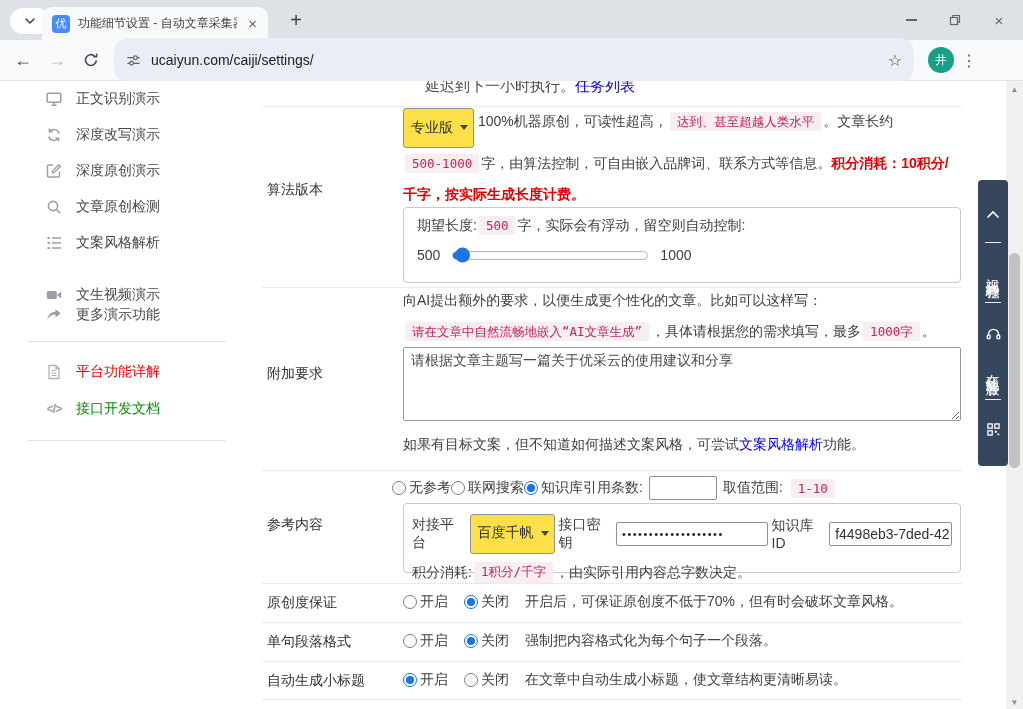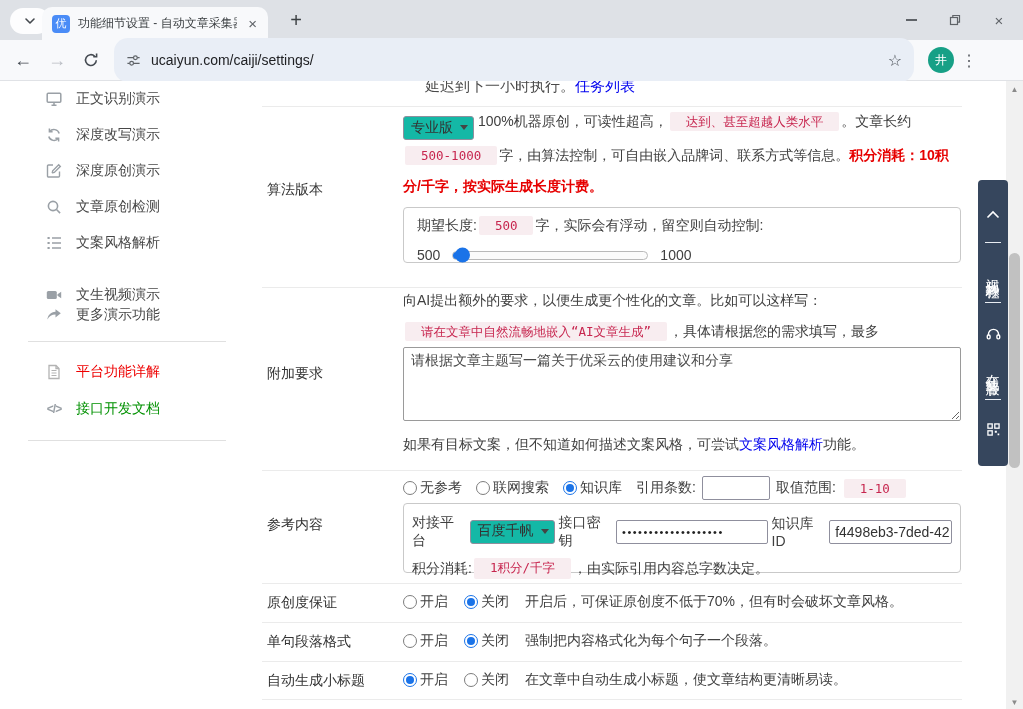--- a/index.html
+++ b/index.html
@@ -47,25 +47,25 @@
   .code-glyph { font-size:12px; font-weight:bold; color:#9aa0a6; letter-spacing:-1px; width:16px; text-align:center; }
 
   .main-div { position:absolute; left:262px; width:700px; height:1px; background:#ebebeb; }
   .row-label { position:absolute; left:267px; font-size:14px; color:#333; }
 
   .notice { position:absolute; left:425px; top:-4px; font-size:15px; color:#4a4a4a; white-space:nowrap; }
   a.link { color:#0202ee; text-decoration:none; }
 
   .para { position:absolute; left:403px; width:558px; font-size:14px; color:#404040; line-height:30px; }
   .code { font-family:"DejaVu Sans Mono", monospace; font-size:12.5px; color:#c7254e; background:#f8edf0;
-    padding:2px 16px; border-radius:2px; margin:0 2px; white-space:nowrap; }
+    padding:2px 7px; border-radius:2px; margin:0 2px; white-space:nowrap; }
   .warn { color:#e60000; font-weight:bold; }
 
   .sel { display:inline-flex; align-items:center; border:1px solid #8f8f9d; border-radius:3px;
-    padding:0 5px 2px 7px; background:#14b8a6; height:24px; font-size:14px; color:#333; gap:7px;
+    padding:0 5px 2px 7px; background:#fde047; height:40px; font-size:14px; color:#333; gap:7px;
     vertical-align:-6px; white-space:nowrap; }
   .sel .arr { width:0; height:0; border-left:4px solid transparent; border-right:4px solid transparent; border-top:5px solid #444; }
 
   .box { position:absolute; left:403px; width:558px; border:1px solid #c9c9c9; border-radius:4px; background:#fff; }
   .box-line { display:flex; align-items:center; font-size:14px; color:#404040; }
 
   .slider { position:relative; width:196px; height:9px; border:1px solid #b9b9b9; border-radius:5px; background:#fbfbfb; }
   .slider .fill { position:absolute; left:0; top:0; bottom:0; width:10px; background:#1a73e8; border-radius:5px 0 0 5px; }
   .slider .thumb { position:absolute; left:2px; top:50%; transform:translateY(-50%); width:15px; height:15px;
     border-radius:50%; background:#1a73e8; }
@@ -224,21 +224,21 @@
     <div class="main-div" style="top:25px"></div>
 
     <div class="row-label" style="top:100px">算法版本</div>
     <div class="para" style="top:25px">
       <span class="sel">
           <span>专业版</span>
           <span class="arr"></span>
         </span>
       <span>100%机器原创，可读性超高，</span><span class="code">达到、甚至超越人类水平</span><span>。文章长约</span><span class="code">500-1000</span><span>字，由算法控制，可自由嵌入品牌词、联系方式等信息。</span><span class="warn">积分消耗：10积分/千字，按实际生成长度计费。</span>
     </div>
-    <div class="box" style="top:126px; height:56px; padding:8px 13px 0">
+    <div class="box" style="top:126px; height:76px; padding:8px 13px 0">
       <div class="box-line">
         <span>期望长度:</span>
         <span class="code">500</span>
         <span>字，实际会有浮动，留空则自动控制:</span>
       </div>
       <div class="box-line" style="margin-top:12px; gap:12px">
         <span>500</span>
         <span class="slider">
             <span class="fill"></span>
             <span class="thumb"></span>
@@ -252,21 +252,21 @@
     <div class="para" style="top:204px; line-height:31px">
       <span>向AI提出额外的要求，以便生成更个性化的文章。比如可以这样写：</span><span class="code">请在文章中自然流畅地嵌入“AI文章生成”</span><span>，具体请根据您的需求填写，最多</span><span class="code">1000字</span><span>。</span>
     </div>
     <textarea class="ta" style="">请根据文章主题写一篇关于优采云的使用建议和分享</textarea>
     <div class="para" style="top:355px; line-height:16px">
       <span>如果有目标文案，但不知道如何描述文案风格，可尝试</span><a class="link">文案风格解析</a><span>功能。</span>
     </div>
     <div class="main-div" style="top:389px"></div>
 
     <div class="row-label" style="top:435px">参考内容</div>
-    <div class="flexline" style="left:403px; top:395px; gap:14px">
+    <div class="flexline" style="left:392px; top:395px; ">
       <span class="opt">
           <span class="radio"></span>
           <span>无参考</span>
         </span>
       <span class="opt">
           <span class="radio"></span>
           <span>联网搜索</span>
         </span>
       <span class="opt">
           <span class="radio checked"></span>

